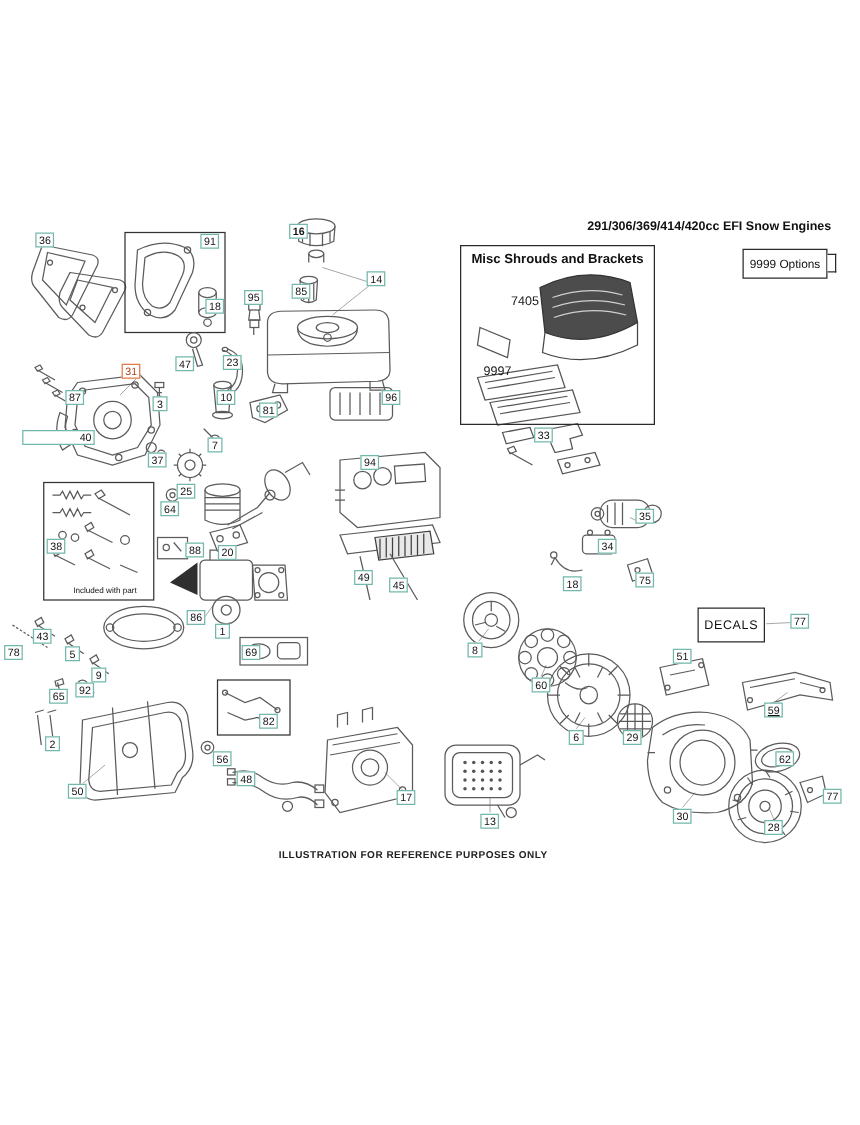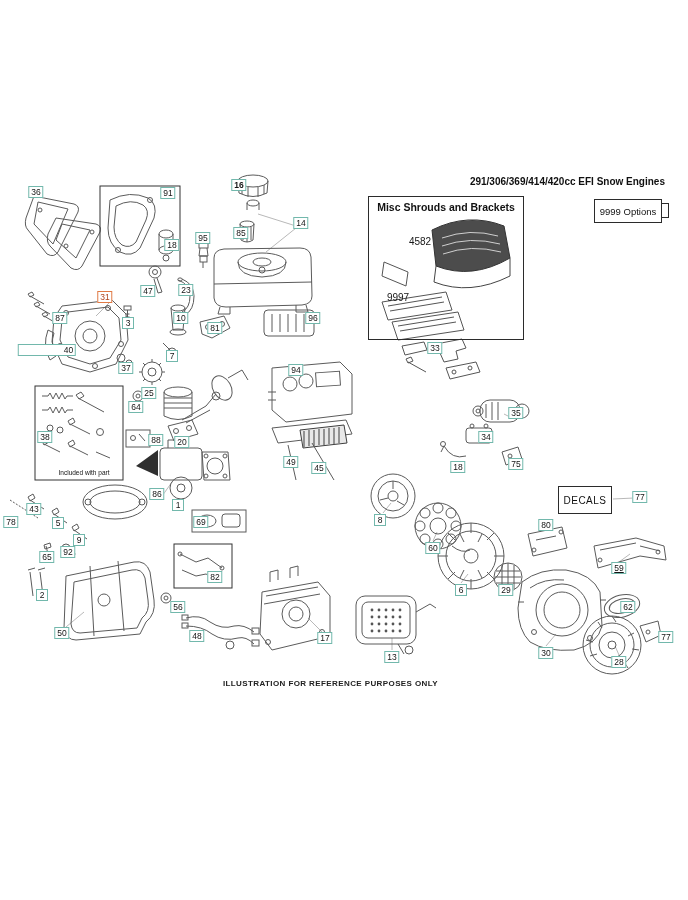--- a/index.html
+++ b/index.html
@@ -545,34 +545,34 @@
       <div class="callout" style="left: 178px; top: 505px;">1</div>
       <div class="callout" style="left: 201px; top: 522px;">69</div>
       <div class="callout" style="left: 11px; top: 522px;">78</div>
       <div class="callout" style="left: 34px; top: 509px;">43</div>
       <div class="callout" style="left: 58px; top: 523px;">5</div>
       <div class="callout" style="left: 79px; top: 540px;">9</div>
       <div class="callout" style="left: 47px; top: 557px;">65</div>
       <div class="callout" style="left: 68px; top: 552px;">92</div>
       <div class="callout" style="left: 380px; top: 520px;">8</div>
       <div class="callout" style="left: 433px; top: 548px;">60</div>
-      <div class="callout" style="left: 546px; top: 525px;">80</div>
+      <div class="callout" style="left: 546px; top: 525px;">51</div>
       <div class="callout" style="left: 640px; top: 497px;">77</div>
       <div class="callout" style="left: 619px; top: 568px; text-decoration: underline;">59</div>
       <div class="callout" style="left: 42px; top: 595px;">2</div>
       <div class="callout" style="left: 215px; top: 577px;">82</div>
       <div class="callout" style="left: 178px; top: 607px;">56</div>
       <div class="callout" style="left: 62px; top: 633px;">50</div>
-      <div class="callout" style="left: 197px; top: 636px; text-align: center;">48</div>
+      <div class="callout" style="left: 197px; top: 623px; text-align: center;">48</div>
       <div class="callout" style="left: 325px; top: 638px;">17</div>
       <div class="callout" style="left: 392px; top: 657px;">13</div>
       <div class="callout" style="left: 461px; top: 590px;">6</div>
       <div class="callout" style="left: 506px; top: 590px;">29</div>
       <div class="callout" style="left: 546px; top: 653px;">30</div>
       <div class="callout" style="left: 628px; top: 607px;">62</div>
       <div class="callout" style="left: 619px; top: 662px;">28</div>
       <div class="callout" style="left: 666px; top: 637px;">77</div>
       <div class="callout" style="left: 435px; top: 348px;">33</div>
-      <div class="callout plain" style="left: 420px; top: 242px;">4582</div>
+      <div class="callout plain" style="left: 420px; top: 242px;">7405</div>
       <div class="callout plain" style="left: 398px; top: 298px;">9997</div>
     </div>
 
 </div>
 
 </body></html>

